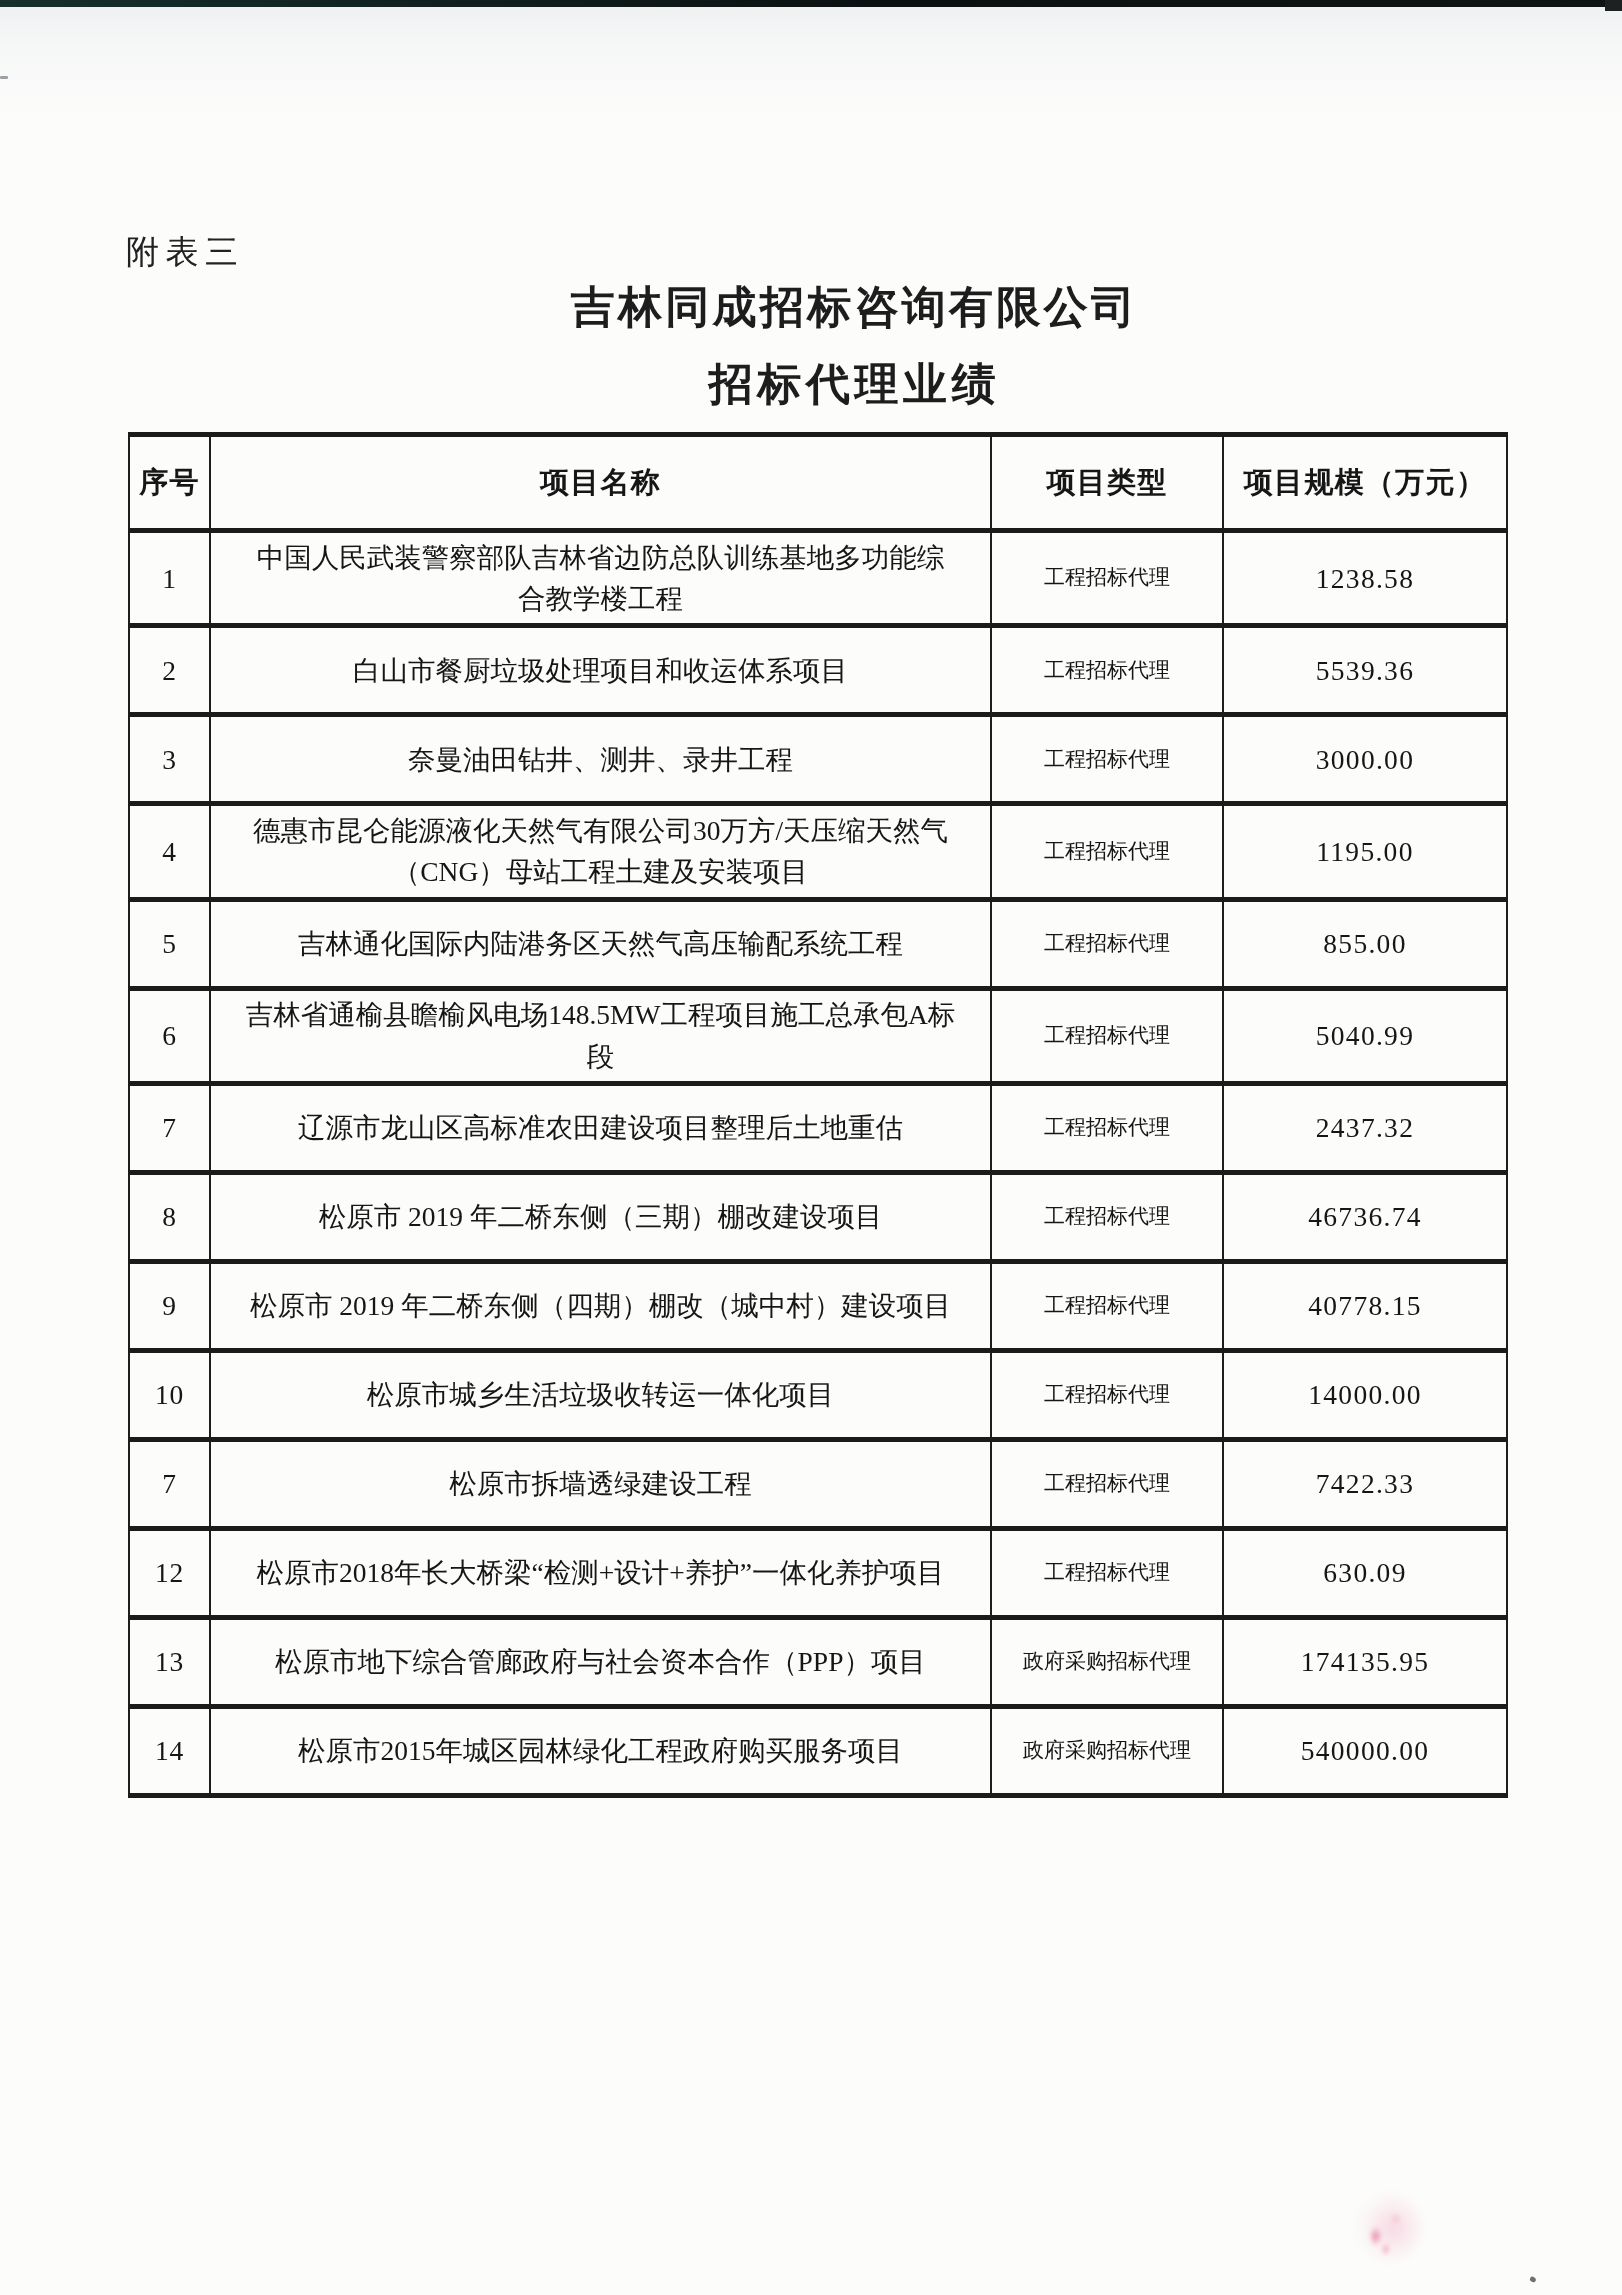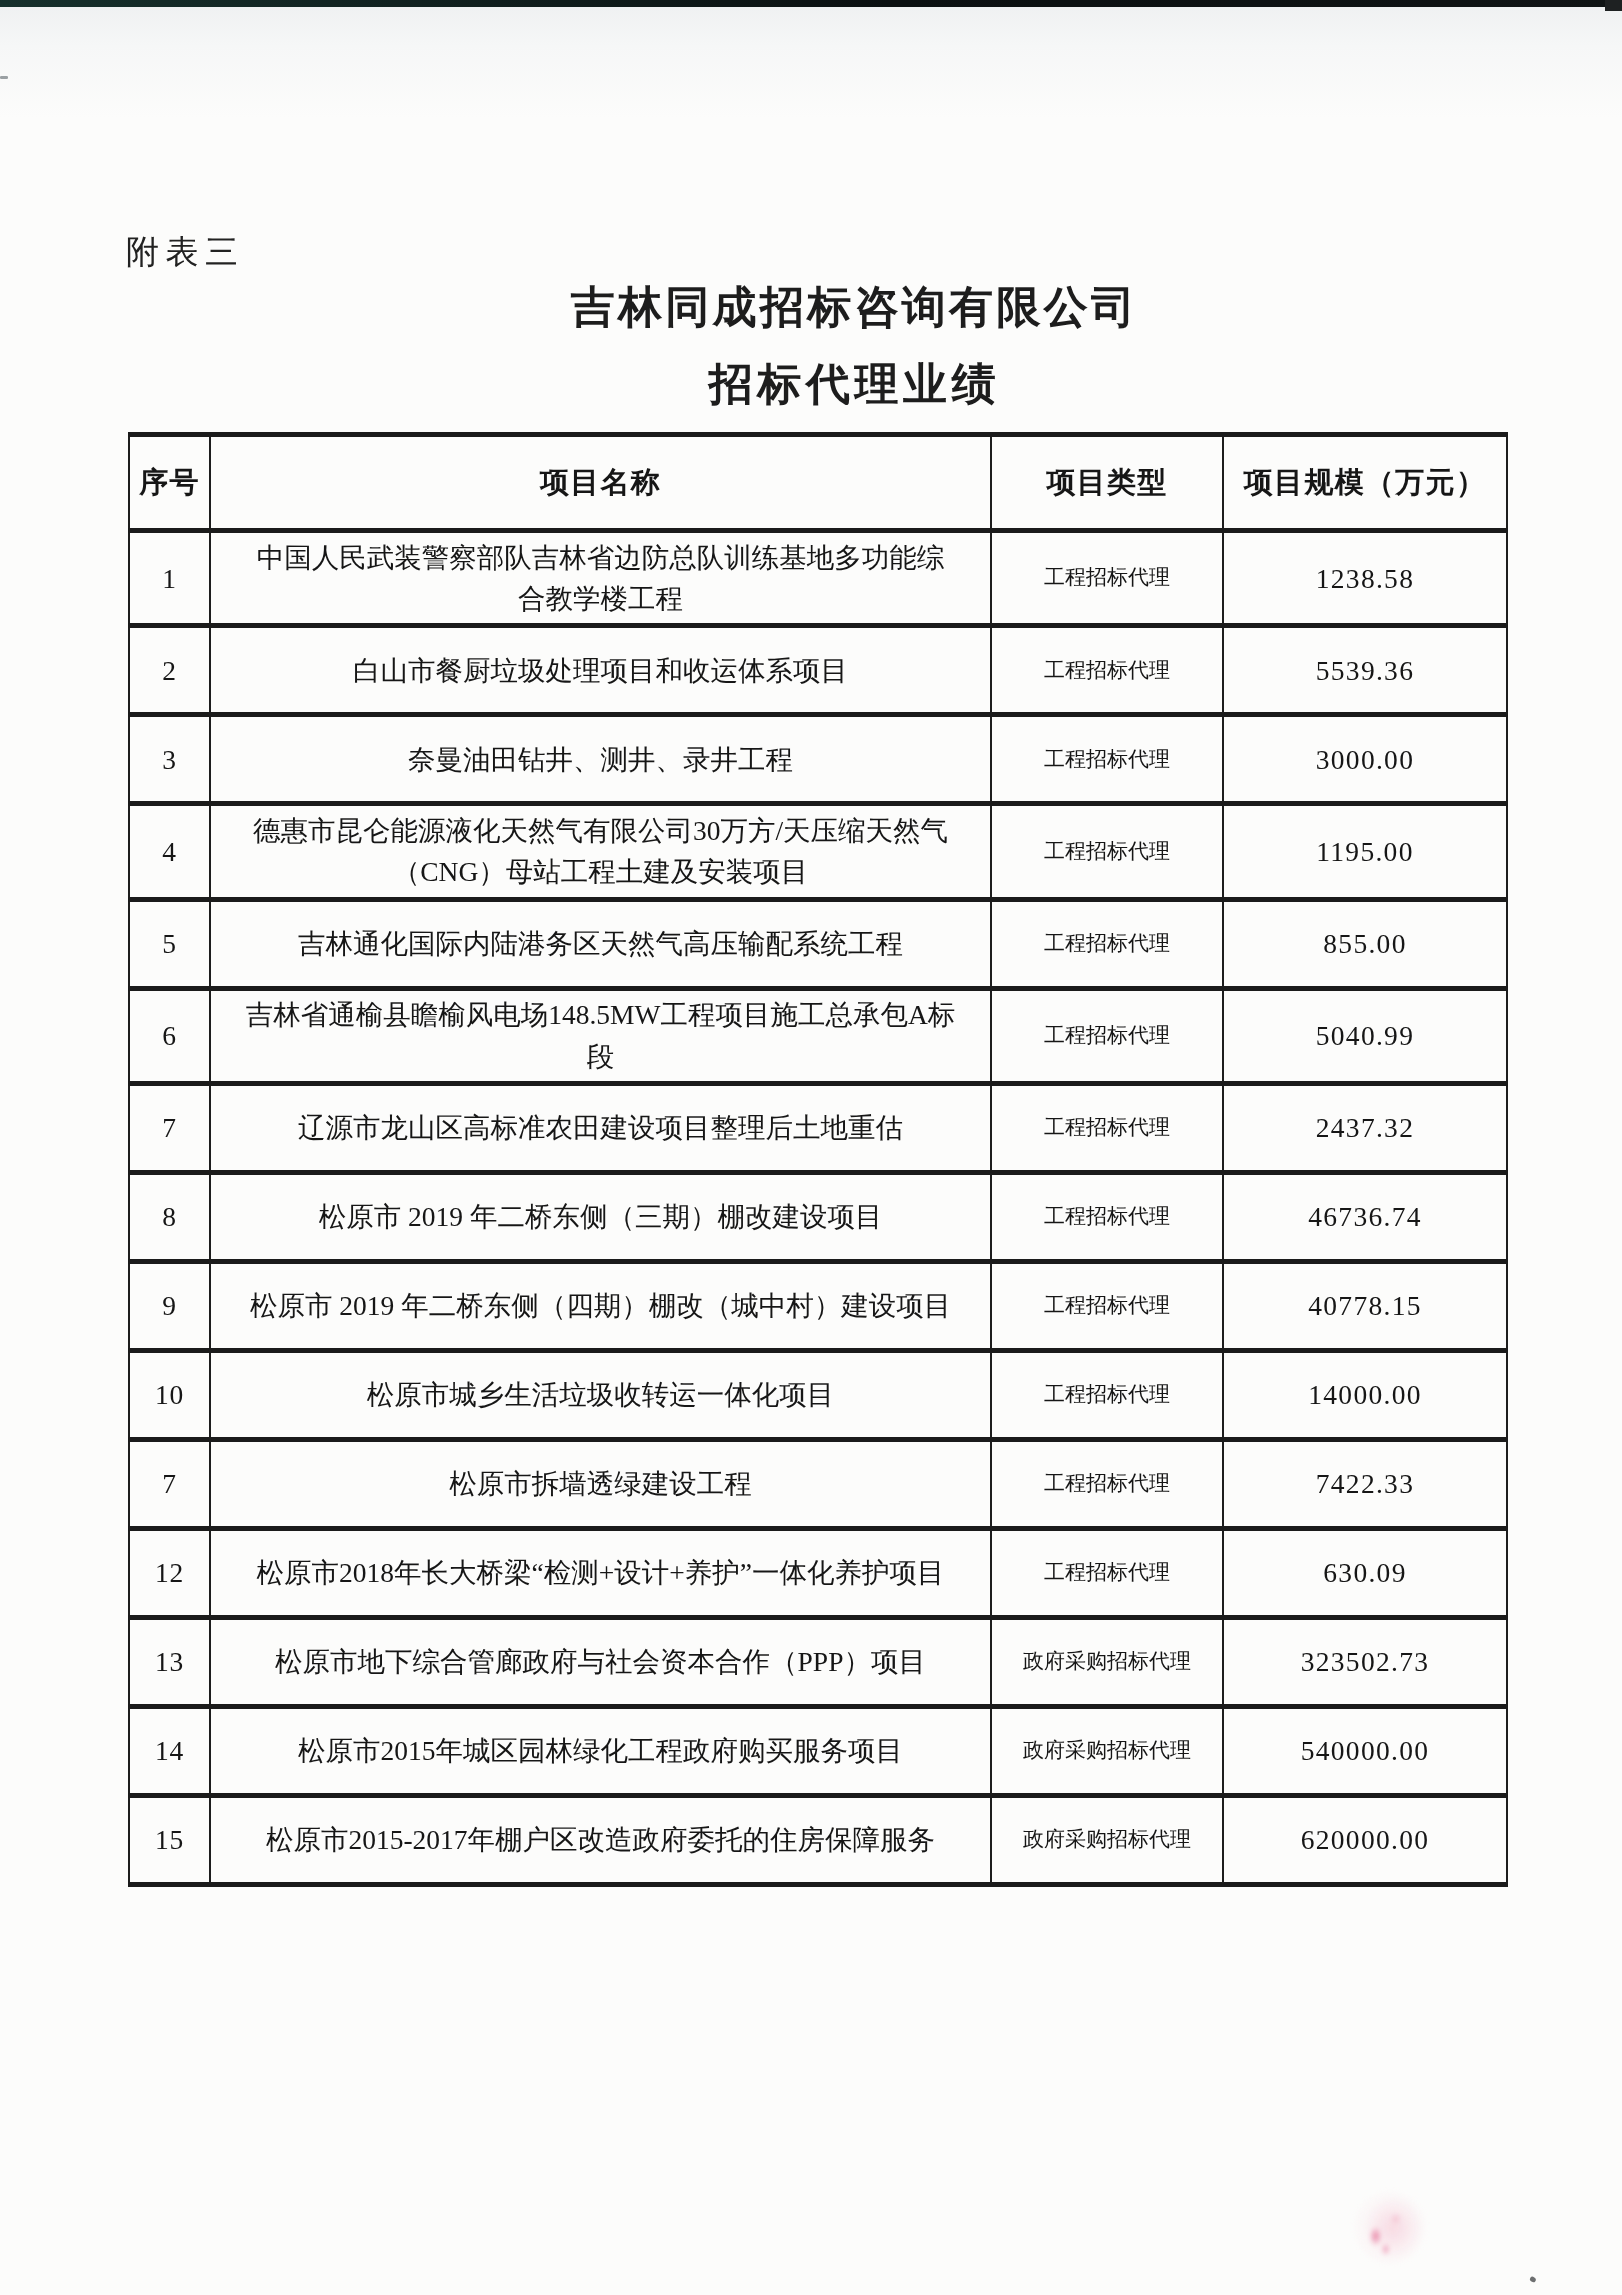--- a/index.html
+++ b/index.html
@@ -148,32 +148,26 @@
       <tr>
         <td class="c0">12</td>
         <td class="c1">松原市2018年长大桥梁“检测+设计+养护”一体化养护项目</td>
         <td class="c2">工程招标代理</td>
         <td class="c3">630.09</td>
       </tr>
       <tr>
         <td class="c0">13</td>
         <td class="c1">松原市地下综合管廊政府与社会资本合作（PPP）项目</td>
         <td class="c2">政府采购招标代理</td>
-        <td class="c3">323502.73</td>
+        <td class="c3">174135.95</td>
       </tr>
       <tr>
         <td class="c0">14</td>
         <td class="c1">松原市2015年城区园林绿化工程政府购买服务项目</td>
         <td class="c2">政府采购招标代理</td>
         <td class="c3">540000.00</td>
-      </tr>
-      <tr>
-        <td class="c0">15</td>
-        <td class="c1">松原市2015-2017年棚户区改造政府委托的住房保障服务</td>
-        <td class="c2">政府采购招标代理</td>
-        <td class="c3">620000.00</td>
       </tr>
     </tbody>
 </table>
 
 <div class="pink-stain"></div>
 <div class="dark-speck"></div>
 
 
 </body></html>

